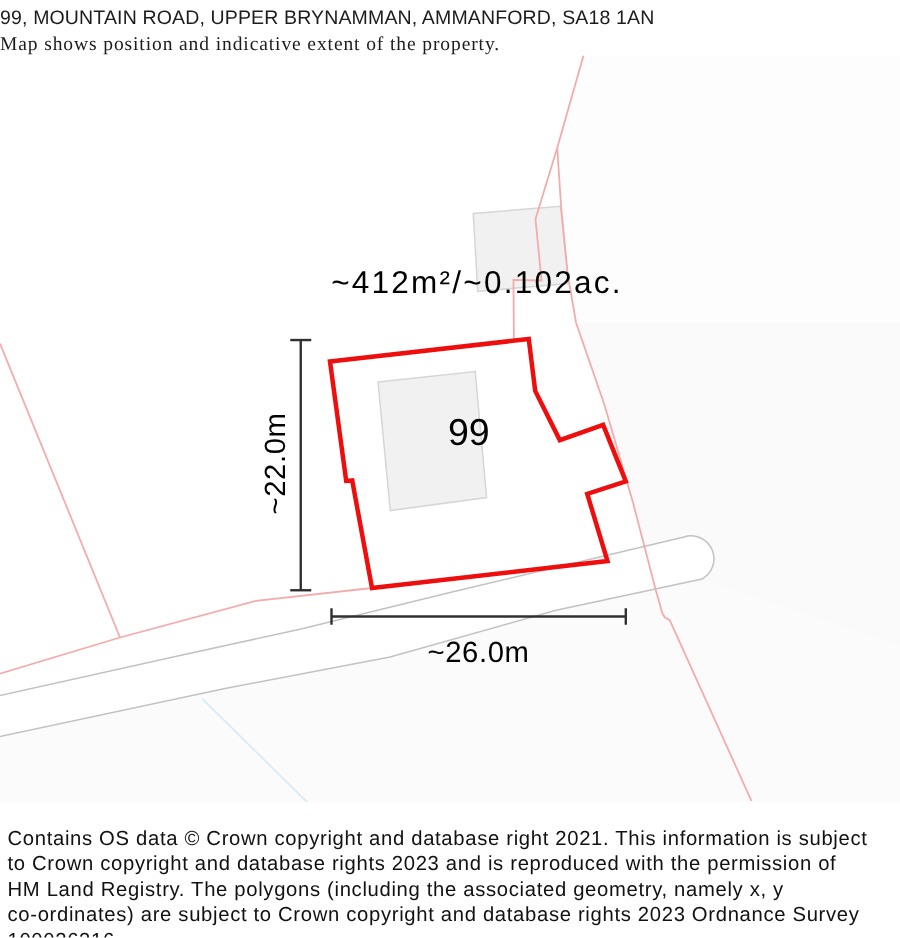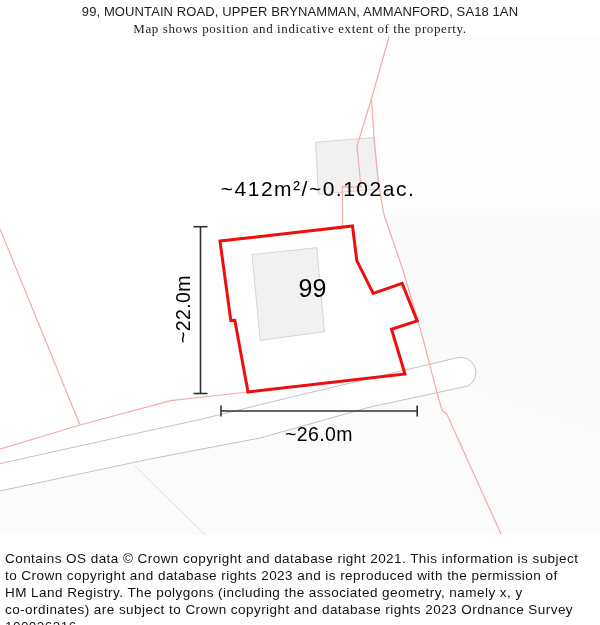--- a/index.html
+++ b/index.html
@@ -1,18 +1,18 @@
 <!DOCTYPE html>
 <html><head>
 <meta charset="utf-8">
 <style>
   html,body{margin:0;padding:0;background:#ffffff;}
   body{width:600px;height:625px;position:relative;overflow:hidden;
        font-family:"Liberation Sans",sans-serif;}
-  .hdr{position:absolute;left:0;width:600px;text-align:center;
+  .hdr{position:absolute;left:0;width:600px;
        font-size:13px;color:#1c1c1c;white-space:nowrap;}
   .ftr{position:absolute;left:5px;top:536px;width:595px;
        font-size:13.5px;line-height:17px;color:#111111;
        letter-spacing:0.45px;white-space:nowrap;margin-top:14px;}
   svg{position:absolute;left:0;top:0;}
 </style>
 </head>
 <body>
 
 <div class="hdr" style="top:3.5px;letter-spacing:0.1px;">99, MOUNTAIN ROAD, UPPER BRYNAMMAN, AMMANFORD, SA18 1AN</div>

